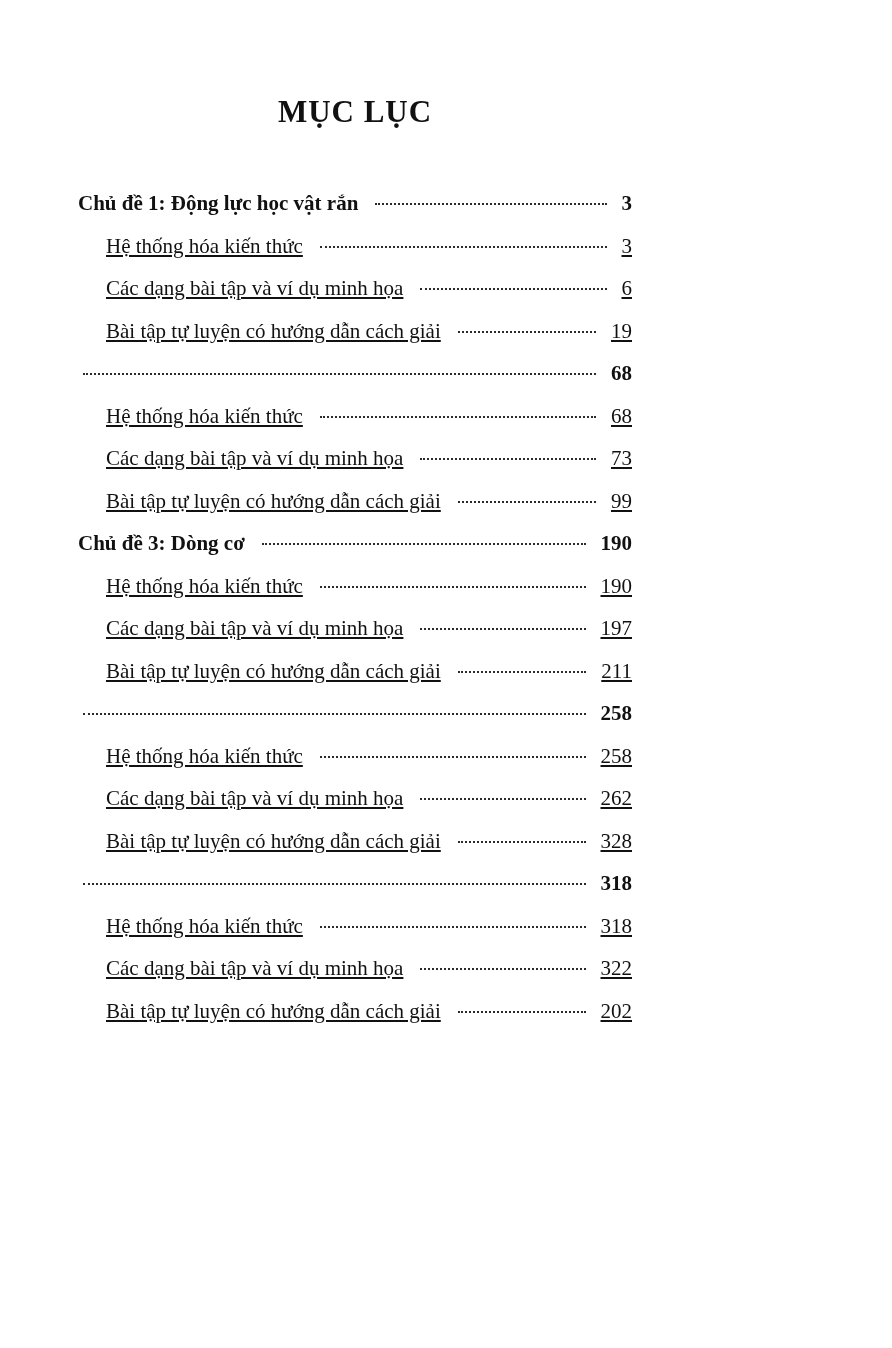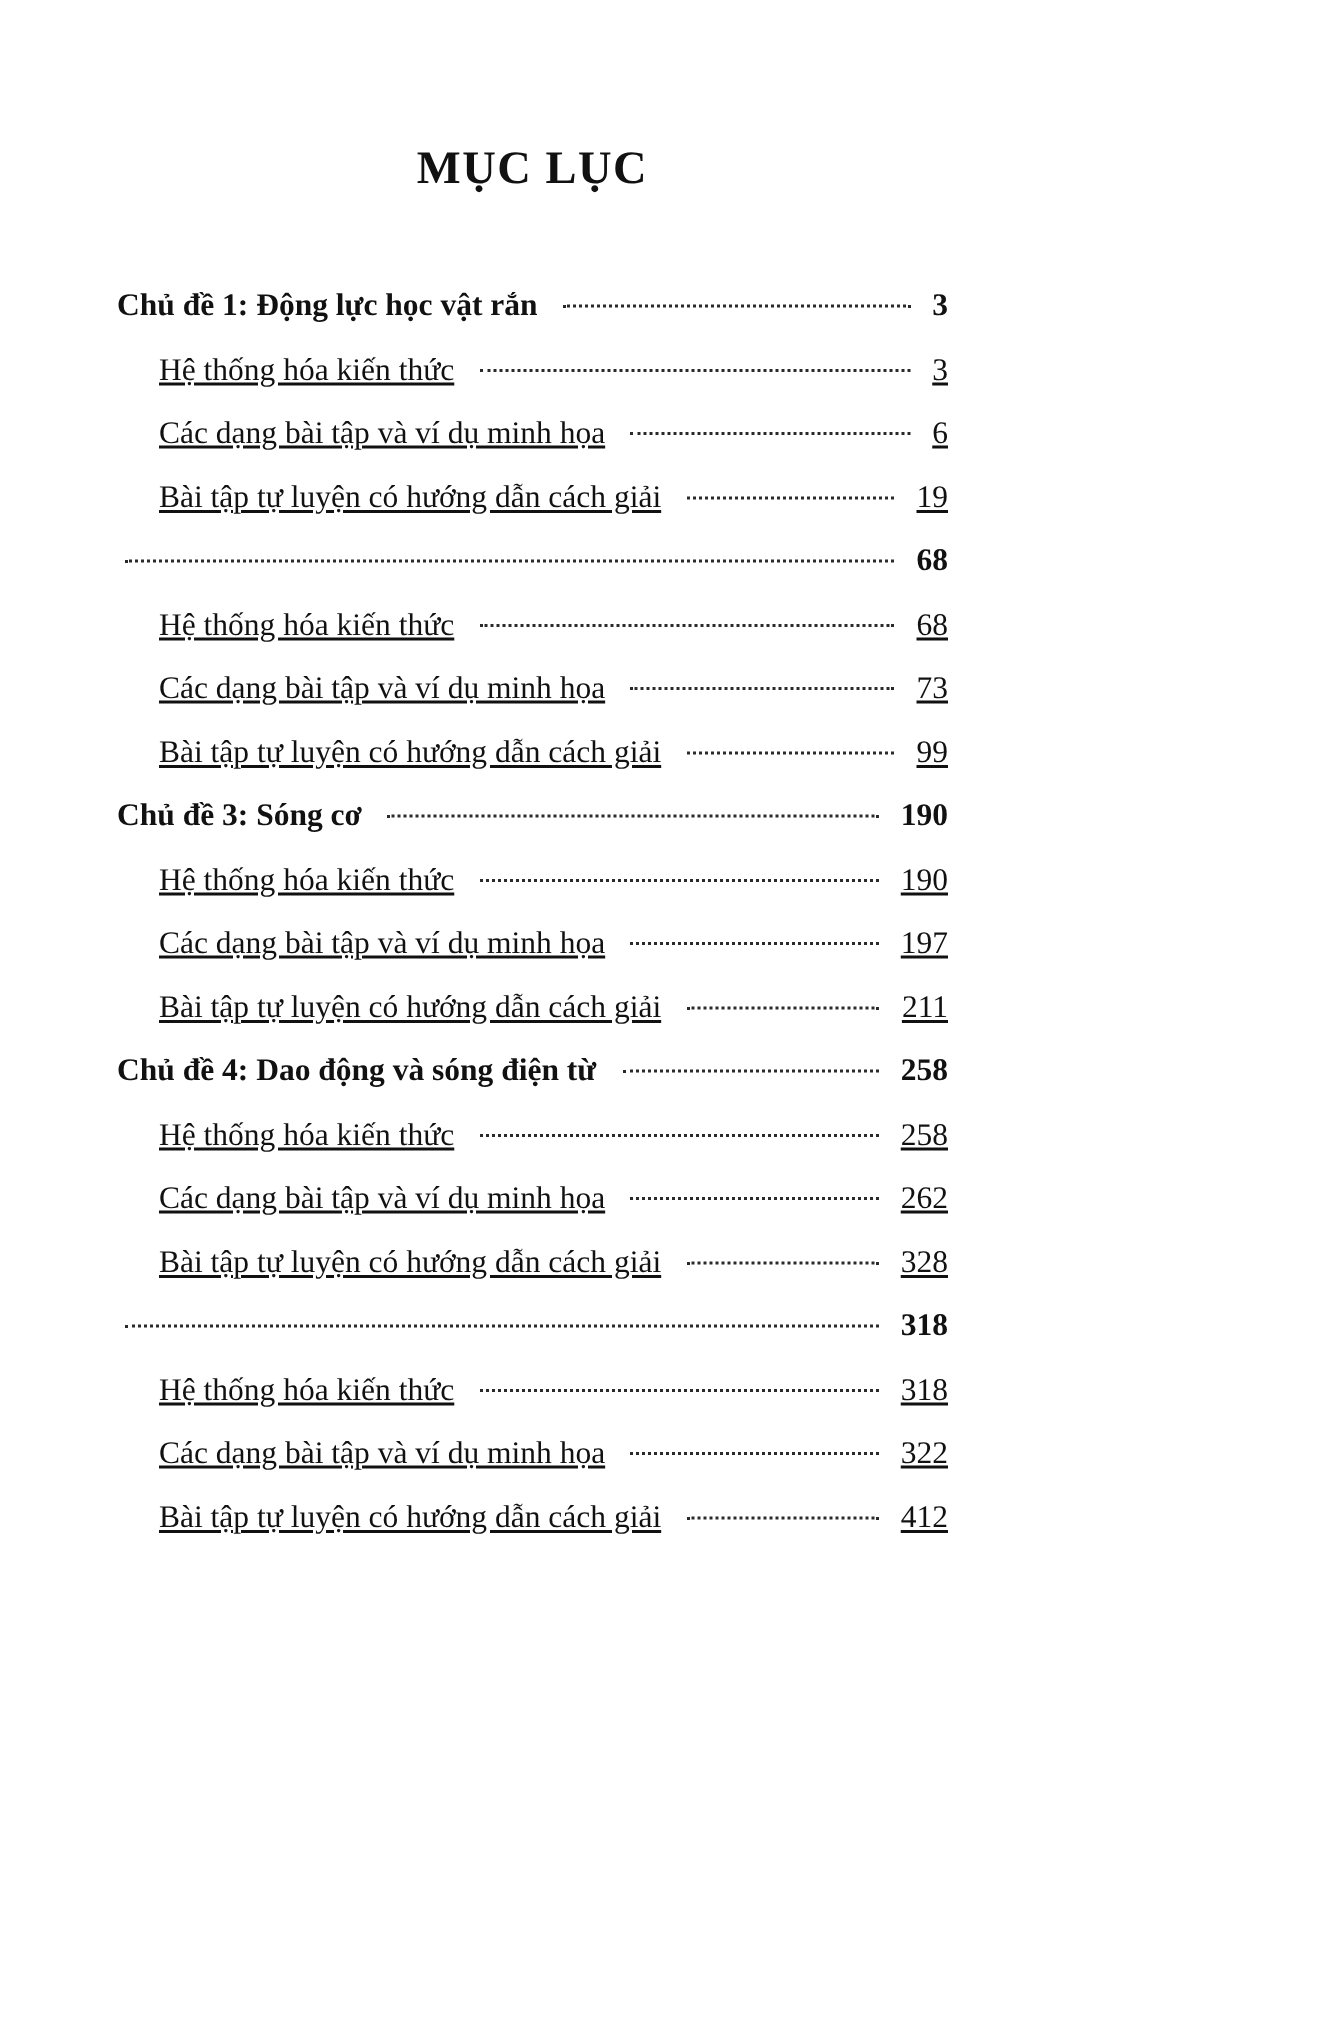--- a/index.html
+++ b/index.html
@@ -103,42 +103,41 @@
       <span class="leader"></span>
       <span class="page-num">73</span>
     </div>
     <div class="toc-row item-row">
       <span class="toc-title">Bài tập tự luyện có hướng dẫn cách giải</span>
       <span class="leader"></span>
       <span class="page-num">99</span>
     </div>
 
     <div class="toc-row chapter-row">
-      <span class="toc-title">Chủ đề 3: Sóng cơ</span>
+      <span class="toc-title">Chủ đề 3: Dòng cơ</span>
       <span class="leader"></span>
       <span class="page-num">190</span>
     </div>
     <div class="toc-row item-row">
       <span class="toc-title">Hệ thống hóa kiến thức</span>
       <span class="leader"></span>
       <span class="page-num">190</span>
     </div>
     <div class="toc-row item-row">
       <span class="toc-title">Các dạng bài tập và ví dụ minh họa</span>
       <span class="leader"></span>
       <span class="page-num">197</span>
     </div>
     <div class="toc-row item-row">
       <span class="toc-title">Bài tập tự luyện có hướng dẫn cách giải</span>
       <span class="leader"></span>
       <span class="page-num">211</span>
     </div>
 
     <div class="toc-row chapter-row">
-      <span class="toc-title">Chủ đề 4: Dao động và sóng điện từ</span>
       <span class="leader"></span>
       <span class="page-num">258</span>
     </div>
     <div class="toc-row item-row">
       <span class="toc-title">Hệ thống hóa kiến thức</span>
       <span class="leader"></span>
       <span class="page-num">258</span>
     </div>
     <div class="toc-row item-row">
       <span class="toc-title">Các dạng bài tập và ví dụ minh họa</span>
@@ -161,17 +160,17 @@
       <span class="page-num">318</span>
     </div>
     <div class="toc-row item-row">
       <span class="toc-title">Các dạng bài tập và ví dụ minh họa</span>
       <span class="leader"></span>
       <span class="page-num">322</span>
     </div>
     <div class="toc-row item-row">
       <span class="toc-title">Bài tập tự luyện có hướng dẫn cách giải</span>
       <span class="leader"></span>
-      <span class="page-num">412</span>
+      <span class="page-num">202</span>
     </div>
 
   </div>
 </div>
 
 </body></html>

